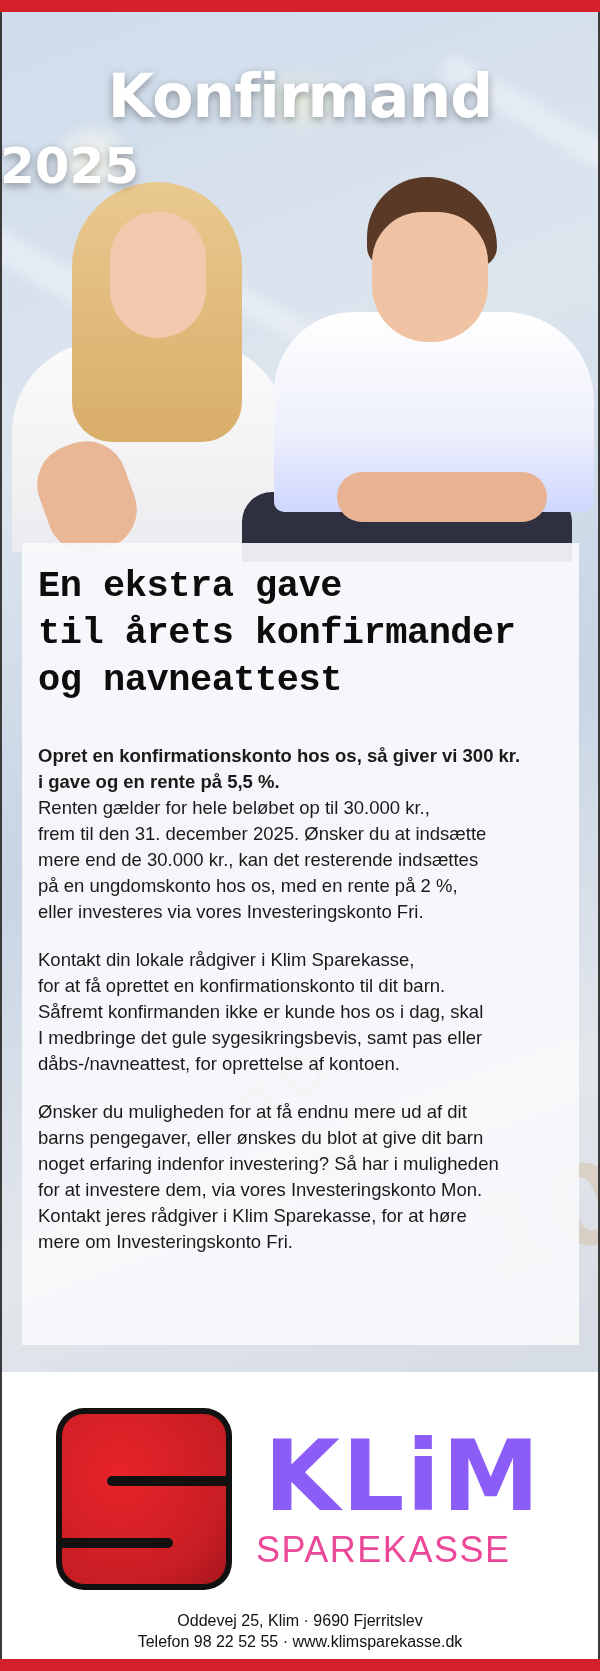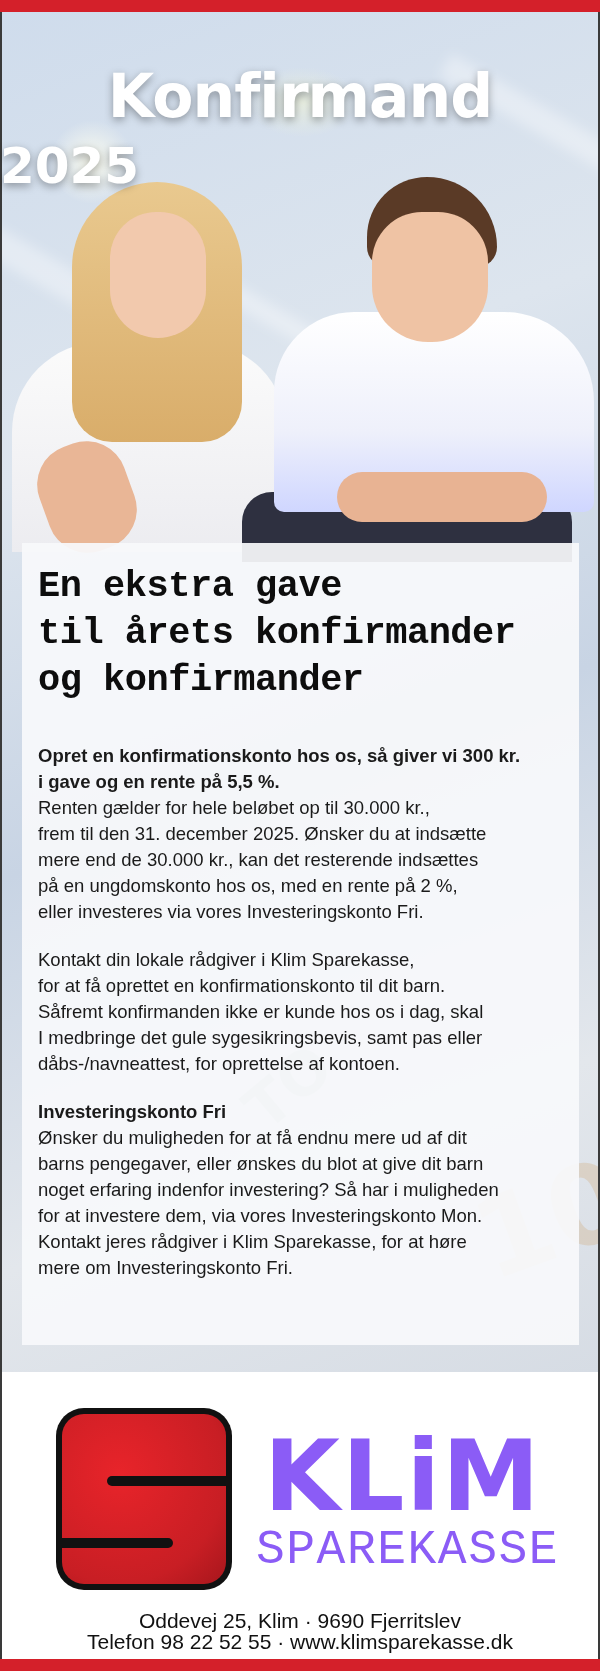--- a/index.html
+++ b/index.html
@@ -58,23 +58,23 @@
   .sec3 { top: 556px; }
 
   
   .logo-mark { position: absolute; left: 56px; top: 1408px; width: 176px; height: 182px; border-radius: 28px; background: #111; }
   .logo-mark .inner { position: absolute; left: 6px; top: 6px; right: 6px; bottom: 6px; border-radius: 22px;
                       background: radial-gradient(ellipse at 35% 35%, #e8242a, #c81e24 70%, #a7161c 100%); overflow: hidden; }
   .logo-mark .slot1 { position: absolute; left: 45px; top: 62px; width: 140px; height: 10px; border-radius: 5px; background: #111; }
   .logo-mark .slot2 { position: absolute; left: -10px; top: 124px; width: 121px; height: 10px; border-radius: 5px; background: #111; }
 
   .brand-name { position: absolute; left: 256px; top: 1426px; font-family: "DejaVu Sans", sans-serif; font-weight: bold; font-size: 98px; line-height: 100px; color: #8b5cf6; letter-spacing: 2px; margin-left: 8px; }
-  .brand-sub { position: absolute; left: 256px; top: 1530px; font-family: Liberation Mono, monospace; font-size: 48px; line-height: 40px; color: #8b5cf6; letter-spacing: 1.5px; }
+  .brand-sub { position: absolute; left: 256px; top: 1530px; font-family: Liberation Sans, sans-serif; font-size: 36px; line-height: 40px; color: #ec4899; letter-spacing: 1.5px; }
 
-  .address { position: absolute; left: 0; top: 1610px; width: 600px; text-align: center; font-size: 21px; line-height: 21px; color: #111; }
+  .address { position: absolute; left: 0; top: 1610px; width: 600px; text-align: center; font-size: 16px; line-height: 21px; color: #111; }
   .address span { display: block; }
 </style>
 </head>
 <body>
 
 <div class="frame"></div>
 
 <div class="hero">
   <div class="streak" style="left:-40px;top:260px;width:220px;height:30px;"></div>
   <div class="streak" style="left:430px;top:90px;width:200px;height:26px;"></div>
@@ -97,21 +97,21 @@
 
 <div class="bar-top"></div>
 
 <div class="title">Konfirmand</div>
 <div class="year">2025</div>
 
 <div class="panel">
   <div class="headline">
     <span>En ekstra gave</span>
     <span>til årets konfirmander</span>
-    <span>og konfirmander</span>
+    <span>og navneattest</span>
   </div>
 
   <div class="section sec1">
     <span class="line lead">Opret en konfirmationskonto hos os, så giver vi 300 kr.</span>
     <span class="line lead">i gave og en rente på 5,5 %.</span>
     <span class="line">Renten gælder for hele beløbet op til 30.000 kr.,</span>
     <span class="line">frem til den 31. december 2025. Ønsker du at indsætte</span>
     <span class="line">mere end de 30.000 kr., kan det resterende indsættes</span>
     <span class="line">på en ungdomskonto hos os, med en rente på 2 %,</span>
     <span class="line">eller investeres via vores Investeringskonto Fri.</span>
@@ -119,21 +119,20 @@
 
   <div class="section sec2">
     <span class="line">Kontakt din lokale rådgiver i Klim Sparekasse,</span>
     <span class="line">for at få oprettet en konfirmationskonto til dit barn.</span>
     <span class="line">Såfremt konfirmanden ikke er kunde hos os i dag, skal</span>
     <span class="line">I medbringe det gule sygesikringsbevis, samt pas eller</span>
     <span class="line">dåbs-/navneattest, for oprettelse af kontoen.</span>
   </div>
 
   <div class="section sec3">
-    <span class="line lead">Investeringskonto Fri</span>
     <span class="line">Ønsker du muligheden for at få endnu mere ud af dit</span>
     <span class="line">barns pengegaver, eller ønskes du blot at give dit barn</span>
     <span class="line">noget erfaring indenfor investering? Så har i muligheden</span>
     <span class="line">for at investere dem, via vores Investeringskonto Mon.</span>
     <span class="line">Kontakt jeres rådgiver i Klim Sparekasse, for at høre</span>
     <span class="line">mere om Investeringskonto Fri.</span>
   </div>
 </div>
 
 <div class="logo-mark">

